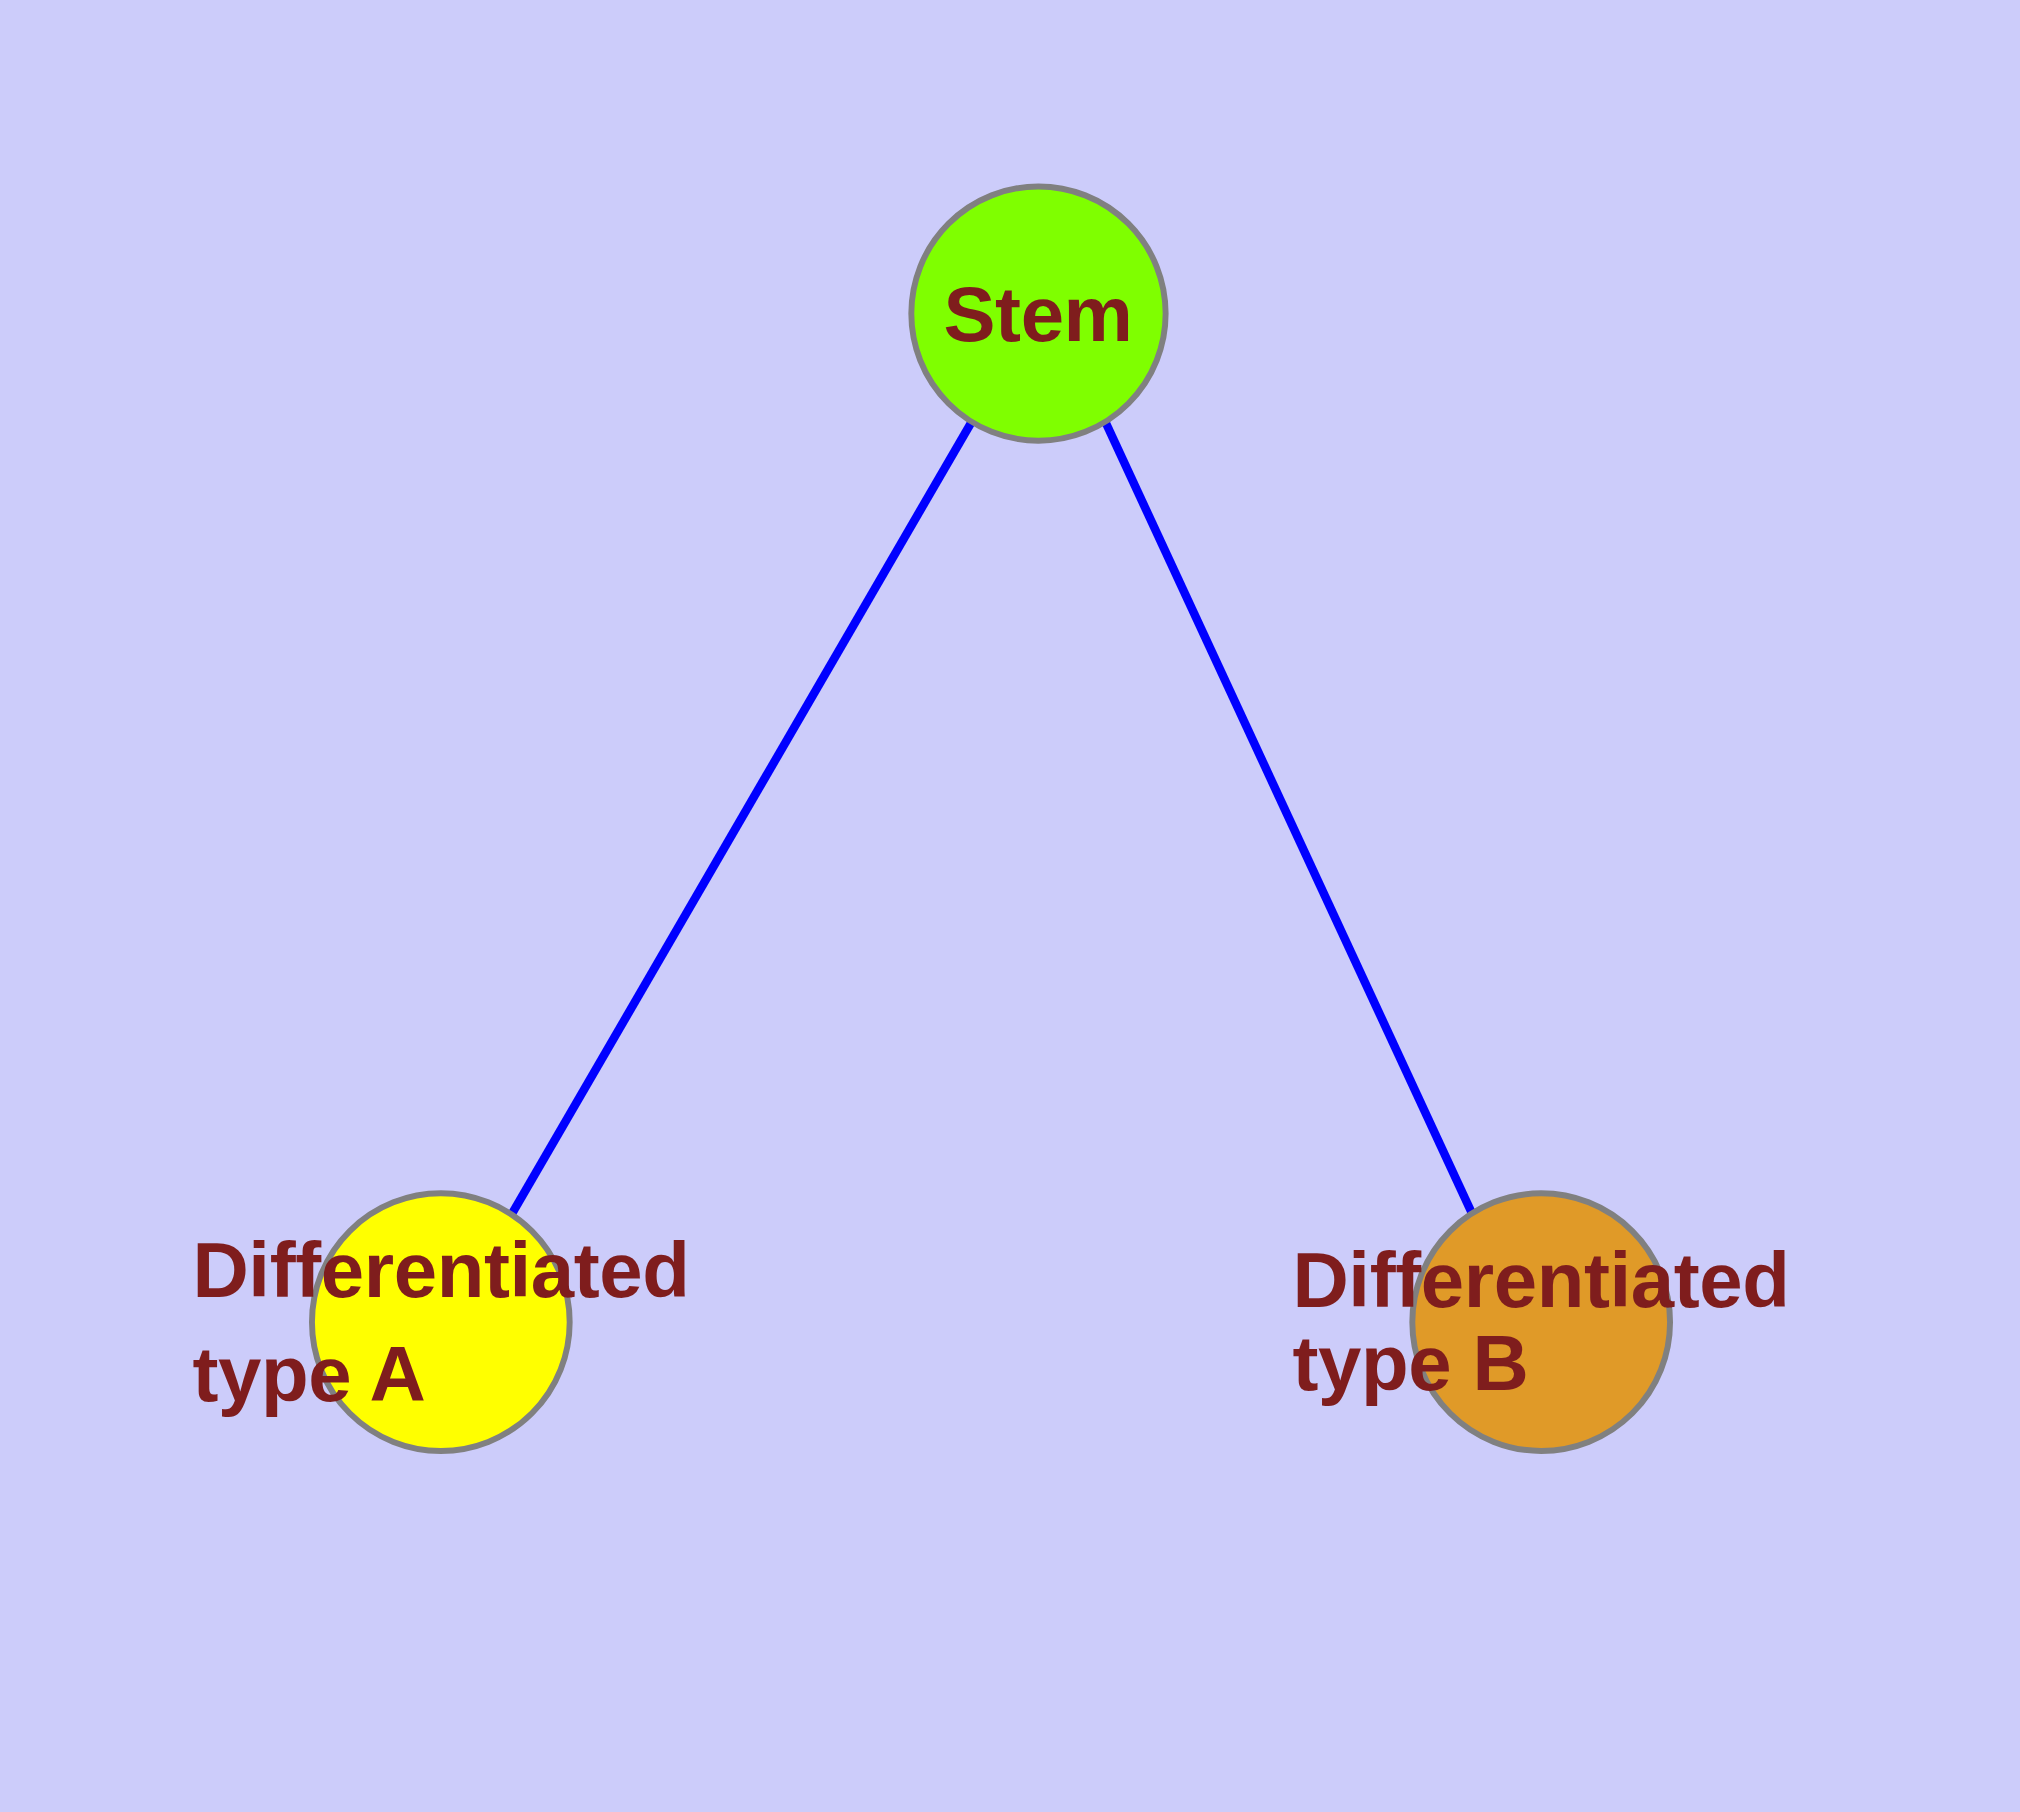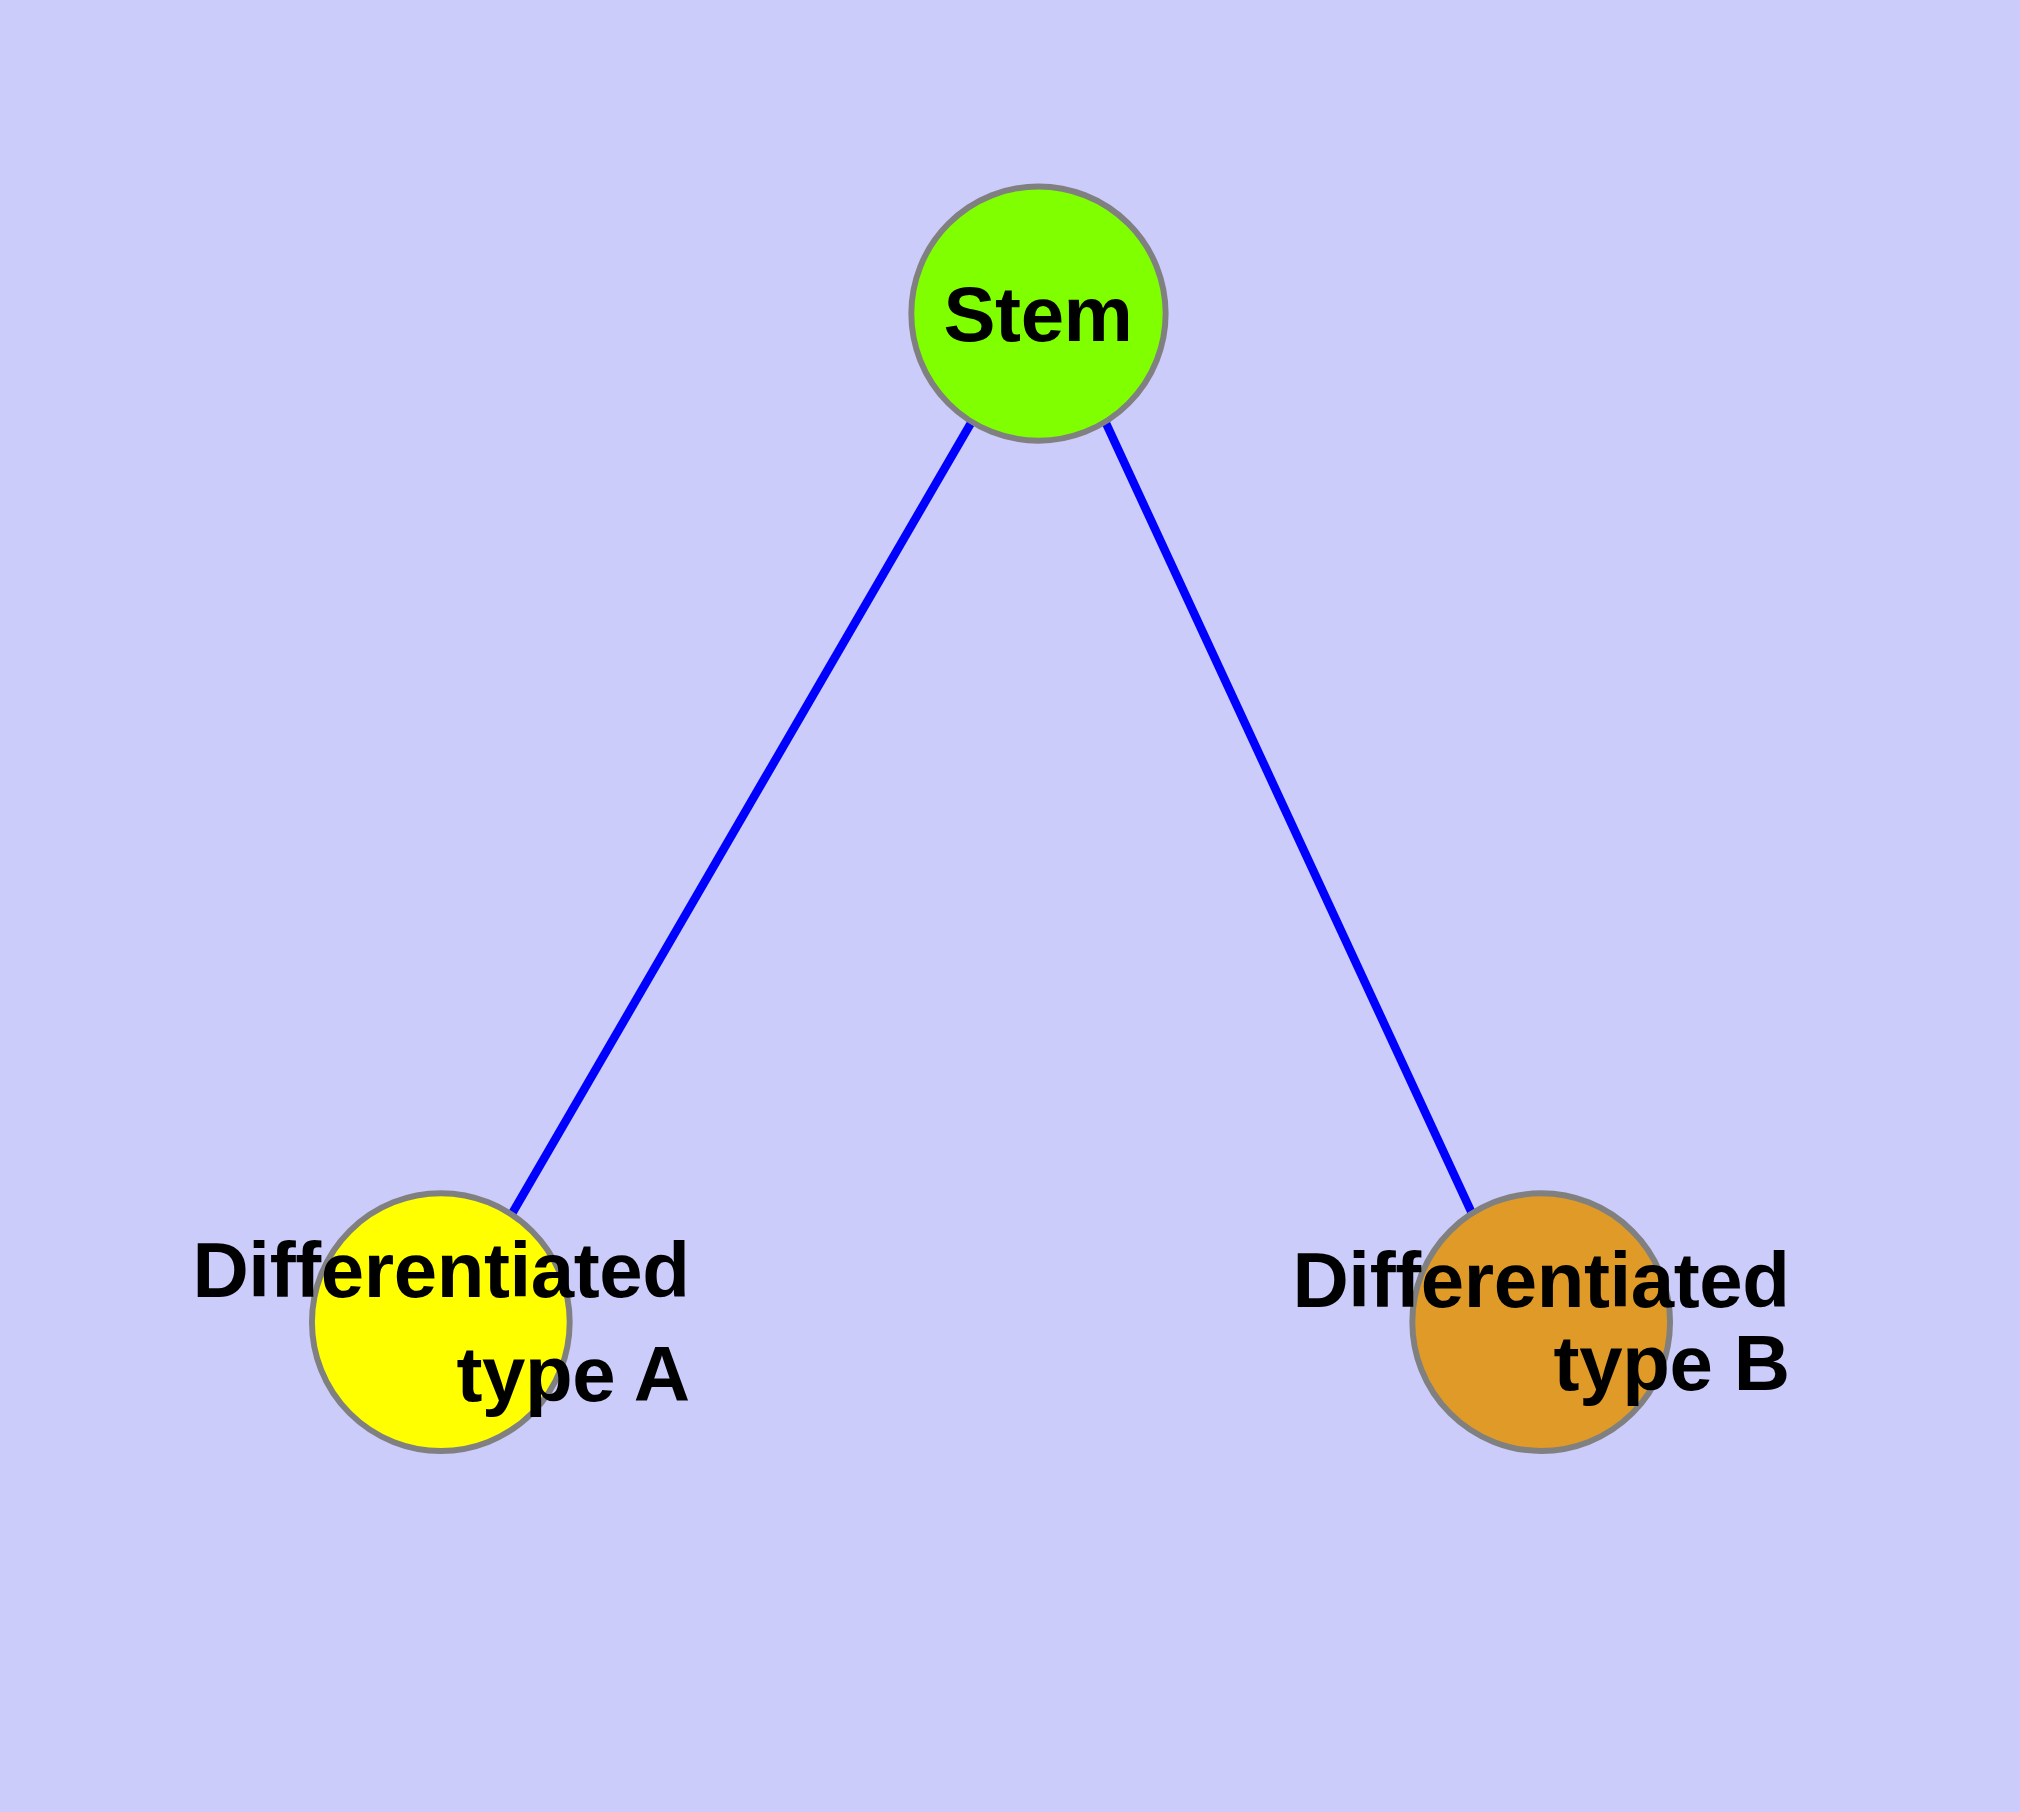--- a/index.html
+++ b/index.html
@@ -24,22 +24,22 @@
   #graph-svg {
     position: absolute;
     top: 0;
     left: 0;
     width: 2021px;
     height: 1812px;
     display: block;
   }
   .node-label {
     position: absolute;
-    text-align: right;
-    color: #000000;
+    text-align: left;
+    color: #7f1d1d;
     font-family: "Liberation Sans", sans-serif;
     font-weight: bold;
     font-size: 78px;
     line-height: 1.06;
     white-space: pre;
     pointer-events: none;
     transform: translate(-50%, -50%);
     letter-spacing: -0.4px;
   }
 </style>

